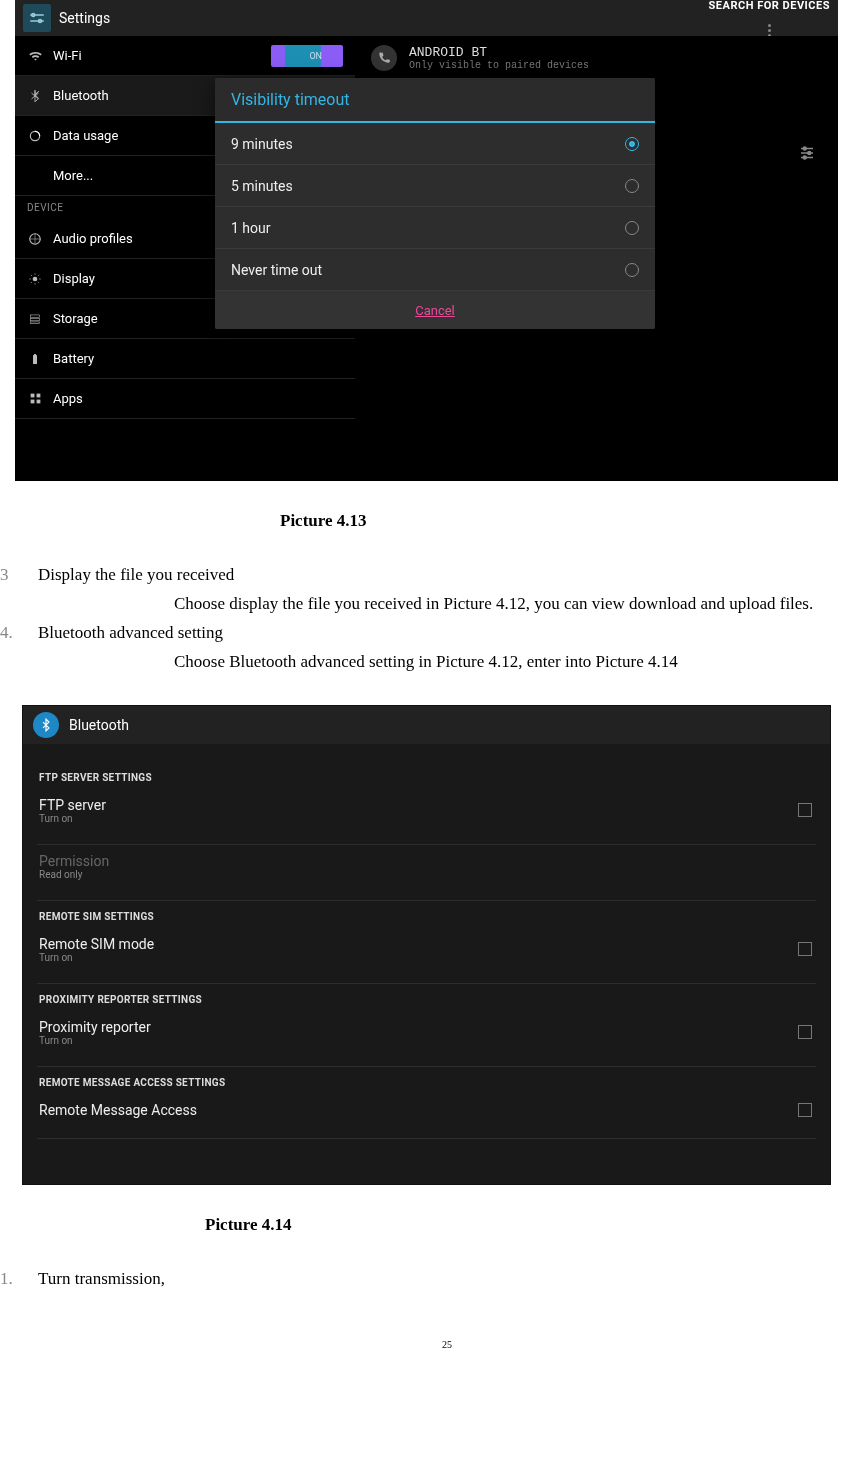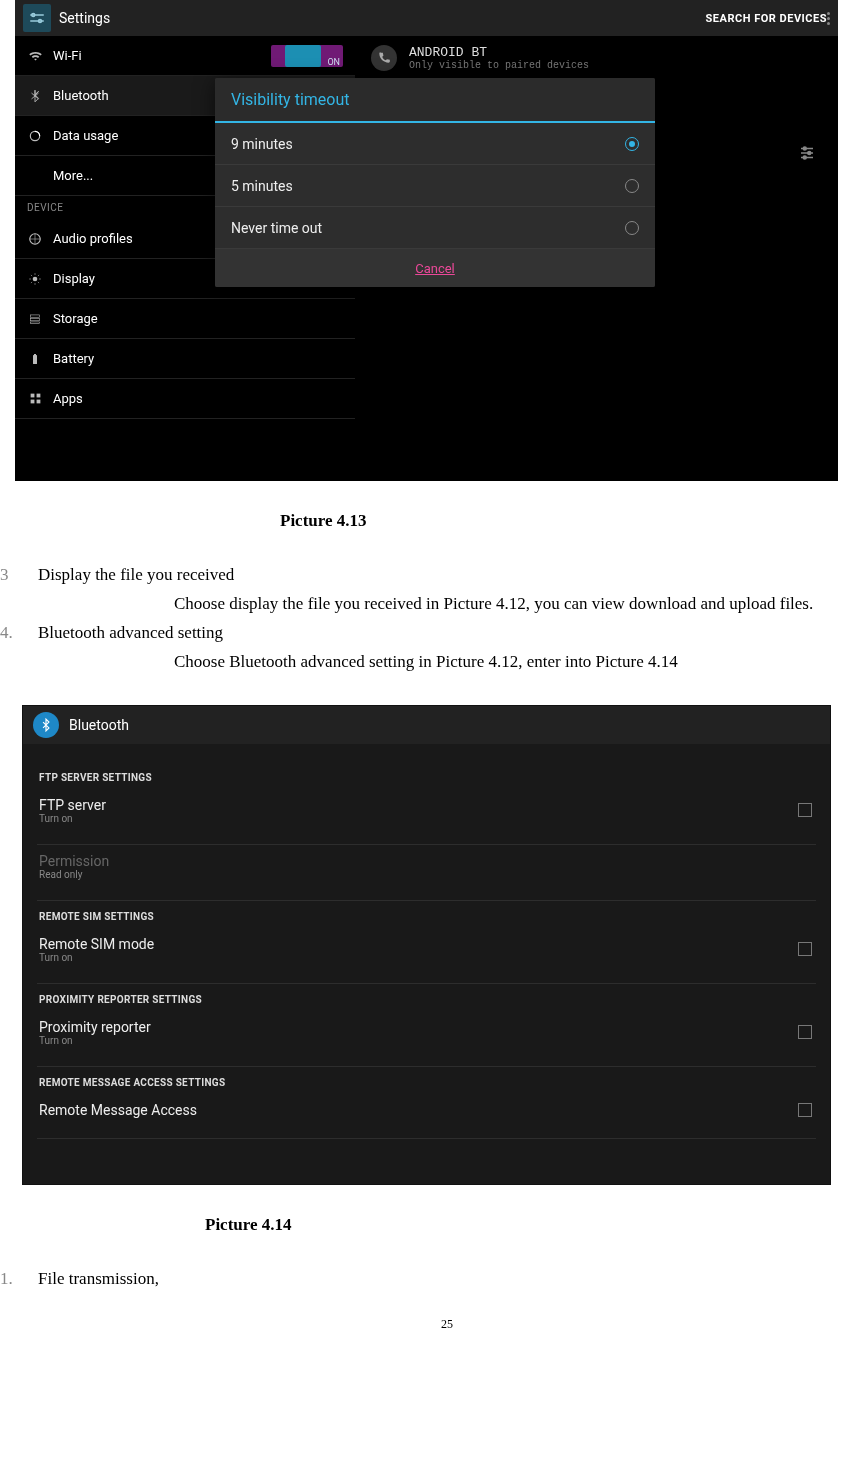--- a/index.html
+++ b/index.html
@@ -4,30 +4,30 @@
   <style>
     * { margin: 0; padding: 0; box-sizing: border-box; }
     body { background: #fff; font-family: "Times New Roman", serif; font-size: 16px; width: 853px; }
     .page { padding: 0; }
 
     
     .shot1 { margin: 0 15px 0 15px; background: #000; height: 481px; position: relative; color: #fff; font-family: Roboto, Arial, sans-serif; overflow: hidden; }
     .actionbar { height: 36px; background: #222; display: flex; align-items: center; justify-content: space-between; padding: 0 8px; font-size: 14px; }
     .ab-left { display: flex; align-items: center; gap: 8px; }
     .ab-icon { width: 28px; height: 28px; background: #1e4a5a; border-radius: 2px; display: flex; align-items: center; justify-content: center; font-size: 14px; }
-    .ab-right { display: flex; align-items: center; gap: 0; font-size: 11px; font-weight: 700; letter-spacing: 0.5px; }
+    .ab-right { display: flex; align-items: center; gap: 12px; font-size: 11px; font-weight: 700; letter-spacing: 0.5px; flex-direction: column; }
     .ab-dots { display: flex; flex-direction: column; gap: 2px; }
     .ab-dots span { width: 3px; height: 3px; background: #888; border-radius: 50%; }
 
     .s1-body { display: flex; height: calc(100% - 36px); }
     .s1-side { width: 340px; background: #000; display: flex; flex-direction: column; position: relative; }
     .side-row { height: 40px; display: flex; align-items: center; gap: 10px; padding: 0 12px; font-size: 13px; border-bottom: 1px solid #222; }
     .side-row.sel { background: #1a1a1a; }
     .side-icon { width: 16px; height: 16px; display: flex; align-items: center; justify-content: center; color: #bbb; font-size: 13px; }
-    .toggle-on { margin-left: auto; width: 72px; height: 22px; background: #701a75; border-radius: 2px; position: relative; display: flex; align-items: flex-end; justify-content: flex-end; padding-right: 3px; font-size: 9px; color: #cde; }
+    .toggle-on { margin-left: auto; width: 72px; height: 22px; background: #8b5cf6; border-radius: 2px; position: relative; display: flex; align-items: center; justify-content: flex-end; padding-right: 21px; font-size: 9px; color: #cde; }
     .toggle-on::before { content: ""; position: absolute; right: 30%; width: 36px; height: 22px; background: #1c8fb3; border-radius: 2px; }
     .toggle-on .t-lbl { position: relative; z-index: 1; }
     .side-header { font-size: 10px; color: #888; padding: 6px 12px; letter-spacing: 0.5px; }
 
     .s1-main { flex: 1; background: #000; position: relative; font-family: Liberation Mono, monospace; }
     .phone-row { height: 44px; display: flex; align-items: center; gap: 12px; padding: 0 16px; }
     .phone-icon { width: 26px; height: 26px; border-radius: 50%; background: #333; color: #aaa; display: flex; align-items: center; justify-content: center; font-size: 13px; }
     .phone-text .t1 { font-size: 13px; color: #ddd; }
     .phone-text .t2 { font-size: 10px; color: #777; }
     .tune-icon { position: absolute; right: 22px; top: 108px; color: #888; font-size: 16px; }
@@ -54,21 +54,21 @@
     .cb { width: 14px; height: 14px; border: 1px solid #777; }
 
     
     .doc { padding: 0 0; }
     .caption { text-align: left; padding-left: 280px; font-weight: 700; font-family: "Times New Roman", serif; font-size: 17px; margin: 30px 0 30px 0; }
     .caption.c2 { padding-left: 205px; }
     .para-row { display: flex; font-size: 17px; line-height: 1.7; }
     .num-col { width: 38px; text-align: left; color: #888; }
     .text-col { flex: 1; }
     .indent { padding-left: 174px; font-size: 17px; line-height: 1.7; }
-    .pagefoot { text-align: center; font-size: 12px; margin-top: 24px; color: #000; padding-left: 41px; }
+    .pagefoot { text-align: center; font-size: 10px; margin-top: 46px; color: #000; padding-left: 41px; }
     .spacer { height: 28px; }
   </style>
 </head>
 <body>
 
 <div class="page">
 
   <div class="shot1">
     <div class="actionbar">
       <div class="ab-left">
@@ -207,20 +207,24 @@
       <div class="dlg-title">Visibility timeout</div>
       <div class="dlg-opt">
         <span>9 minutes</span>
         <span class="radio on"></span>
       </div>
       <div class="dlg-opt">
         <span>5 minutes</span>
         <span class="radio"></span>
       </div>
       <div class="dlg-opt">
+        <span>1 hour</span>
+        <span class="radio"></span>
+      </div>
+      <div class="dlg-opt">
         <span>Never time out</span>
         <span class="radio"></span>
       </div>
       <div class="dlg-cancel">Cancel</div>
     </div>
   </div>
 
   <div class="caption">Picture 4.13</div>
 
   <div class="doc">
@@ -289,18 +293,18 @@
         <div class="cb"></div>
       </div>
     </div>
   </div>
 
   <div class="caption c2">Picture 4.14</div>
 
   <div class="doc">
     <div class="para-row">
       <div class="num-col">1.</div>
-      <div class="text-col">File transmission,</div>
+      <div class="text-col">Turn transmission,</div>
     </div>
   </div>
 
   <div class="pagefoot">25</div>
 </div>
 
 </body></html>

